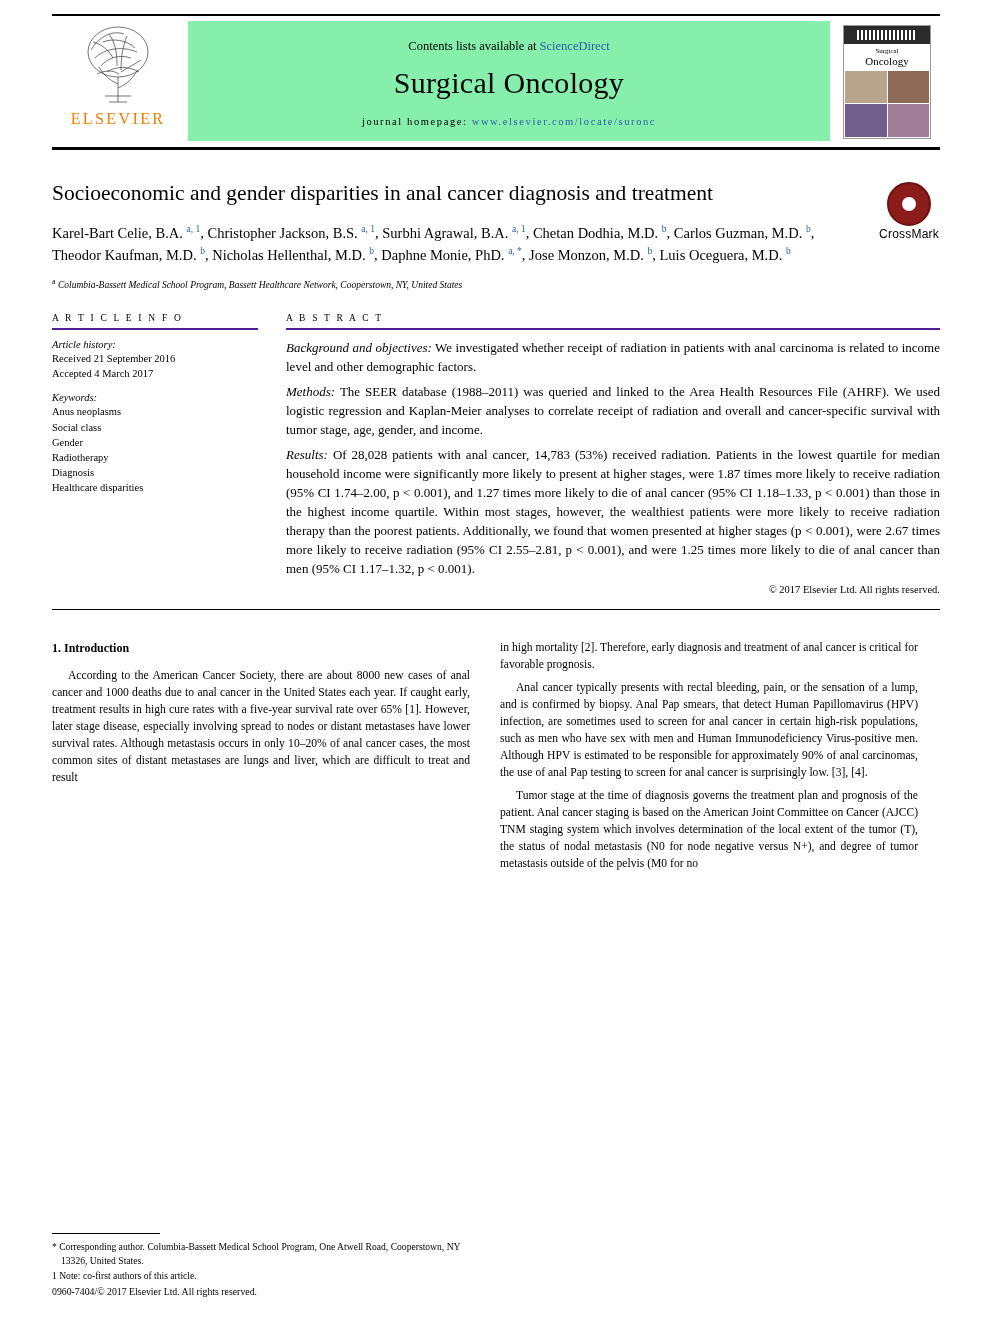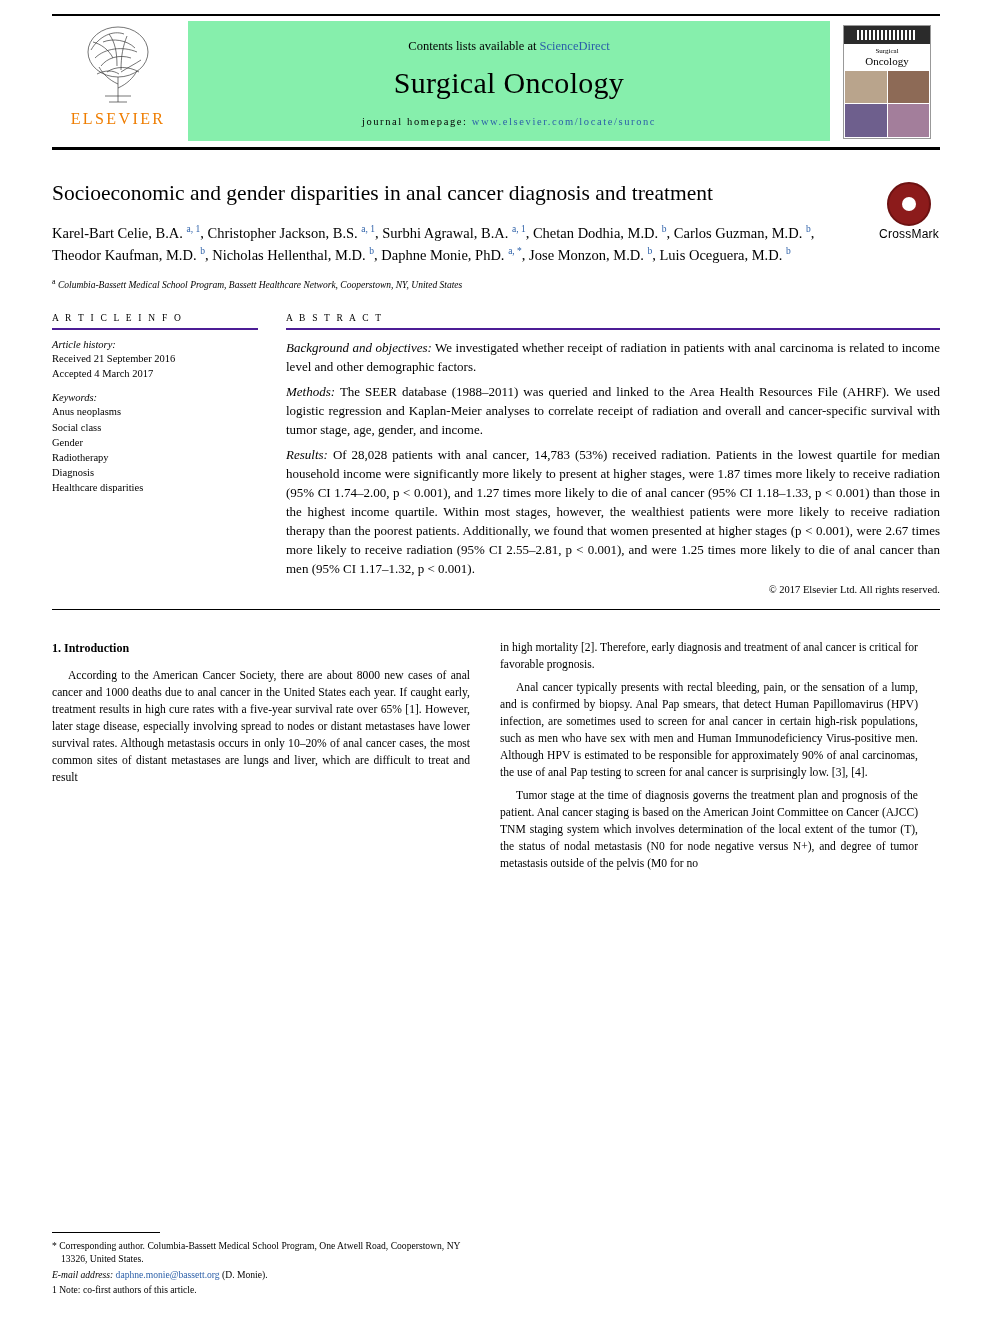--- a/index.html
+++ b/index.html
@@ -423,19 +423,17 @@
     <div class="body-col">
       <p class="noind">in high mortality [2]. Therefore, early diagnosis and treatment of anal cancer is critical for favorable prognosis.</p>
       <p>Anal cancer typically presents with rectal bleeding, pain, or the sensation of a lump, and is confirmed by biopsy. Anal Pap smears, that detect Human Papillomavirus (HPV) infection, are sometimes used to screen for anal cancer in certain high-risk populations, such as men who have sex with men and Human Immunodeficiency Virus-positive men. Although HPV is estimated to be responsible for approximately 90% of anal carcinomas, the use of anal Pap testing to screen for anal cancer is surprisingly low. [3], [4].</p>
       <p>Tumor stage at the time of diagnosis governs the treatment plan and prognosis of the patient. Anal cancer staging is based on the American Joint Committee on Cancer (AJCC) TNM staging system which involves determination of the local extent of the tumor (T), the status of nodal metastasis (N0 for node negative versus N+), and degree of tumor metastasis outside of the pelvis (M0 for no</p>
     </div>
   </div>
 
   <div class="footnotes">
     <div class="fn-rule"></div>
     <div class="fn-line">* Corresponding author. Columbia-Bassett Medical School Program, One Atwell Road, Cooperstown, NY 13326, United States.</div>
-    <div class="fn-line">
-      <i>E-mail address: </i><span class="fn-email">daphne.monie@bassett.org</span><span> (D. Monie).</span>
-    </div>
     <div class="fn-line">1  Note: co-first authors of this article.</div>
+    <div class="issn-line">0960-7404/© 2017 Elsevier Ltd. All rights reserved.</div>
   </div>
 
 </div>
 
 </body></html>

